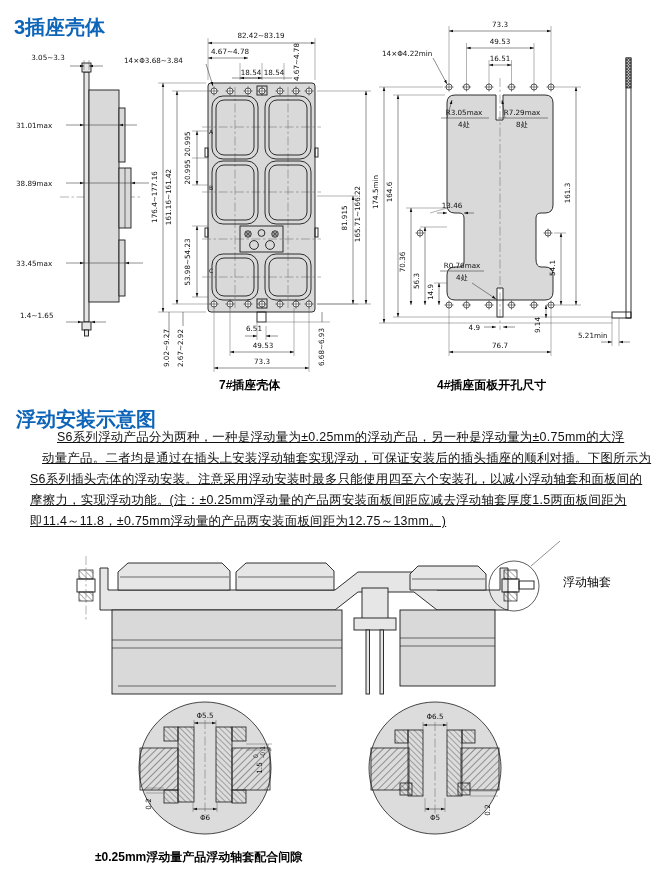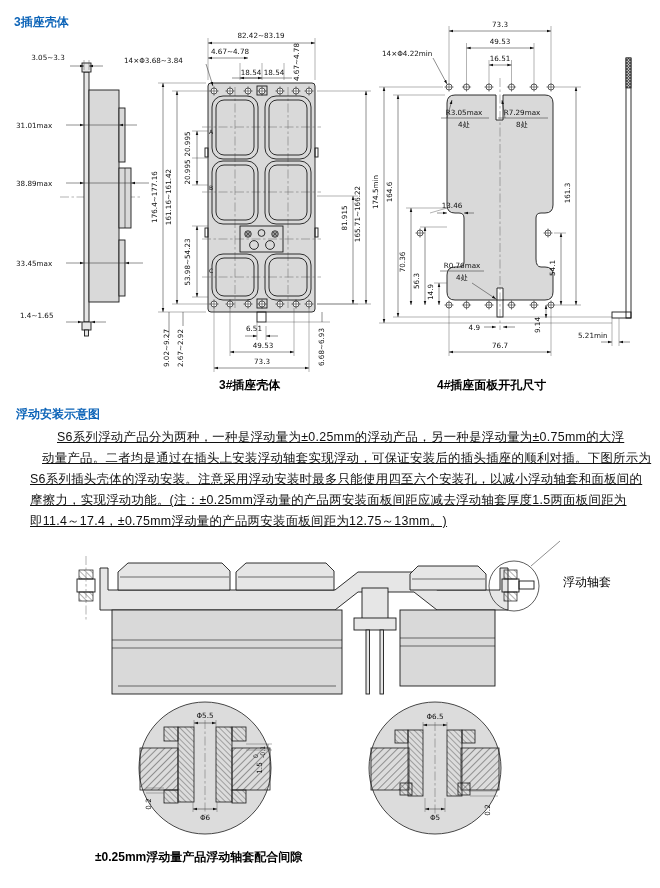--- a/index.html
+++ b/index.html
@@ -1,19 +1,19 @@
 <!DOCTYPE html>
 <html><head>
 <meta charset="utf-8">
 <style>
   html,body{margin:0;padding:0;background:#fff;}
   .page{position:relative;width:660px;height:888px;background:#ffffff;overflow:hidden;
         font-family:"Liberation Sans","DejaVu Sans",sans-serif;color:#111;}
   .abs{position:absolute;white-space:nowrap;}
-  .blue-head{font-size:12px;font-weight:bold;color:#0d64b8;text-align:center;}
+  .blue-head{font-size:20px;font-weight:bold;color:#0d64b8;text-align:center;}
   .para-line{font-size:12.4px;color:#101010;letter-spacing:.3px;text-decoration:underline;}
   .cap{font-size:12px;font-weight:bold;color:#000;}
   .plain-label{font-size:12px;color:#000;margin-top:44px;}
   svg text{font-family:"DejaVu Sans","Liberation Sans",sans-serif;font-size:7.2px;fill:#111;}
   svg text.sm{font-size:6.2px;}
   svg text.zone{font-size:6px;}
   .ol{fill:none;stroke:#1a1a1a;stroke-width:.9;}
   .fil{fill:#d9d9d9;stroke:#1a1a1a;stroke-width:.9;}
   .fil2{fill:#e6e6e6;stroke:#1a1a1a;stroke-width:.9;}
   .thin{fill:none;stroke:#1a1a1a;stroke-width:.6;}
@@ -430,27 +430,27 @@
       <line class="dim" x1="425" y1="809" x2="445" y2="809" marker-start="url(#ar)" marker-end="url(#ar)"></line>
       <text x="435" y="820" text-anchor="middle">Φ5</text>
       <line class="ext" x1="470" y1="791" x2="498" y2="791"></line>
       <line class="ext" x1="470" y1="796" x2="498" y2="796"></line>
       <text transform="rotate(-90,490,810)" x="490" y="810" text-anchor="middle">0.2</text>
     </g>
   </svg>
 
   <div class="abs blue-head" style="left:14px;top:14px">3插座壳体</div>
 
-  <div class="abs cap" style="left:219px;top:377px">3#插座壳体</div>
+  <div class="abs cap" style="left:219px;top:377px">7#插座壳体</div>
   <div class="abs cap" style="left:437px;top:377px">4#插座面板开孔尺寸</div>
 
   <div class="abs blue-head" style="left:16px;top:406px">浮动安装示意图</div>
 
   <div class="abs para-line" style="left:57px;top:429px">S6系列浮动产品分为两种，一种是浮动量为±0.25mm的浮动产品，另一种是浮动量为±0.75mm的大浮</div>
   <div class="abs para-line" style="left:42px;top:450px">动量产品。二者均是通过在插头上安装浮动轴套实现浮动，可保证安装后的插头插座的顺利对插。下图所示为</div>
   <div class="abs para-line" style="left:30px;top:471px">S6系列插头壳体的浮动安装。注意采用浮动安装时最多只能使用四至六个安装孔，以减小浮动轴套和面板间的</div>
   <div class="abs para-line" style="left:30px;top:492px">摩擦力，实现浮动功能。(注：±0.25mm浮动量的产品两安装面板间距应减去浮动轴套厚度1.5两面板间距为</div>
-  <div class="abs para-line" style="left:30px;top:513px">即11.4～17.4，±0.75mm浮动量的产品两安装面板间距为12.75～13mm。)</div>
+  <div class="abs para-line" style="left:30px;top:513px">即11.4～11.8，±0.75mm浮动量的产品两安装面板间距为12.75～13mm。)</div>
 
   <div class="abs plain-label" style="left:563px;top:530px">浮动轴套</div>
 
   <div class="abs cap" style="left:95px;top:849px">±0.25mm浮动量产品浮动轴套配合间隙</div>
 </div>
 
 </body></html>

